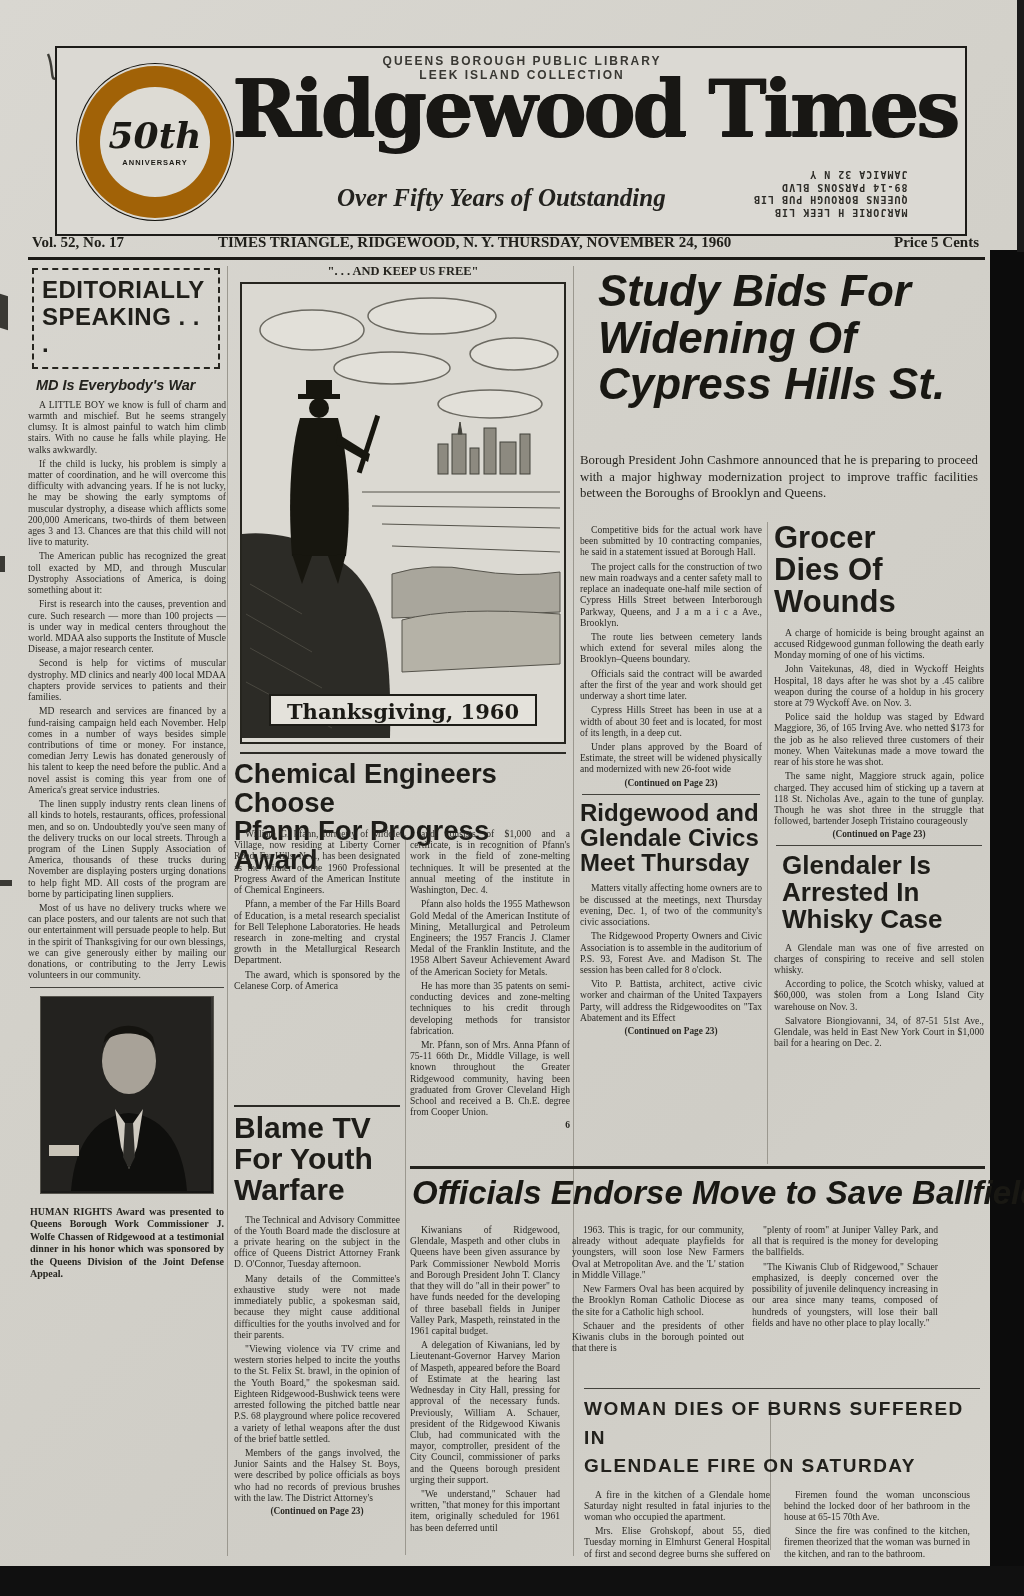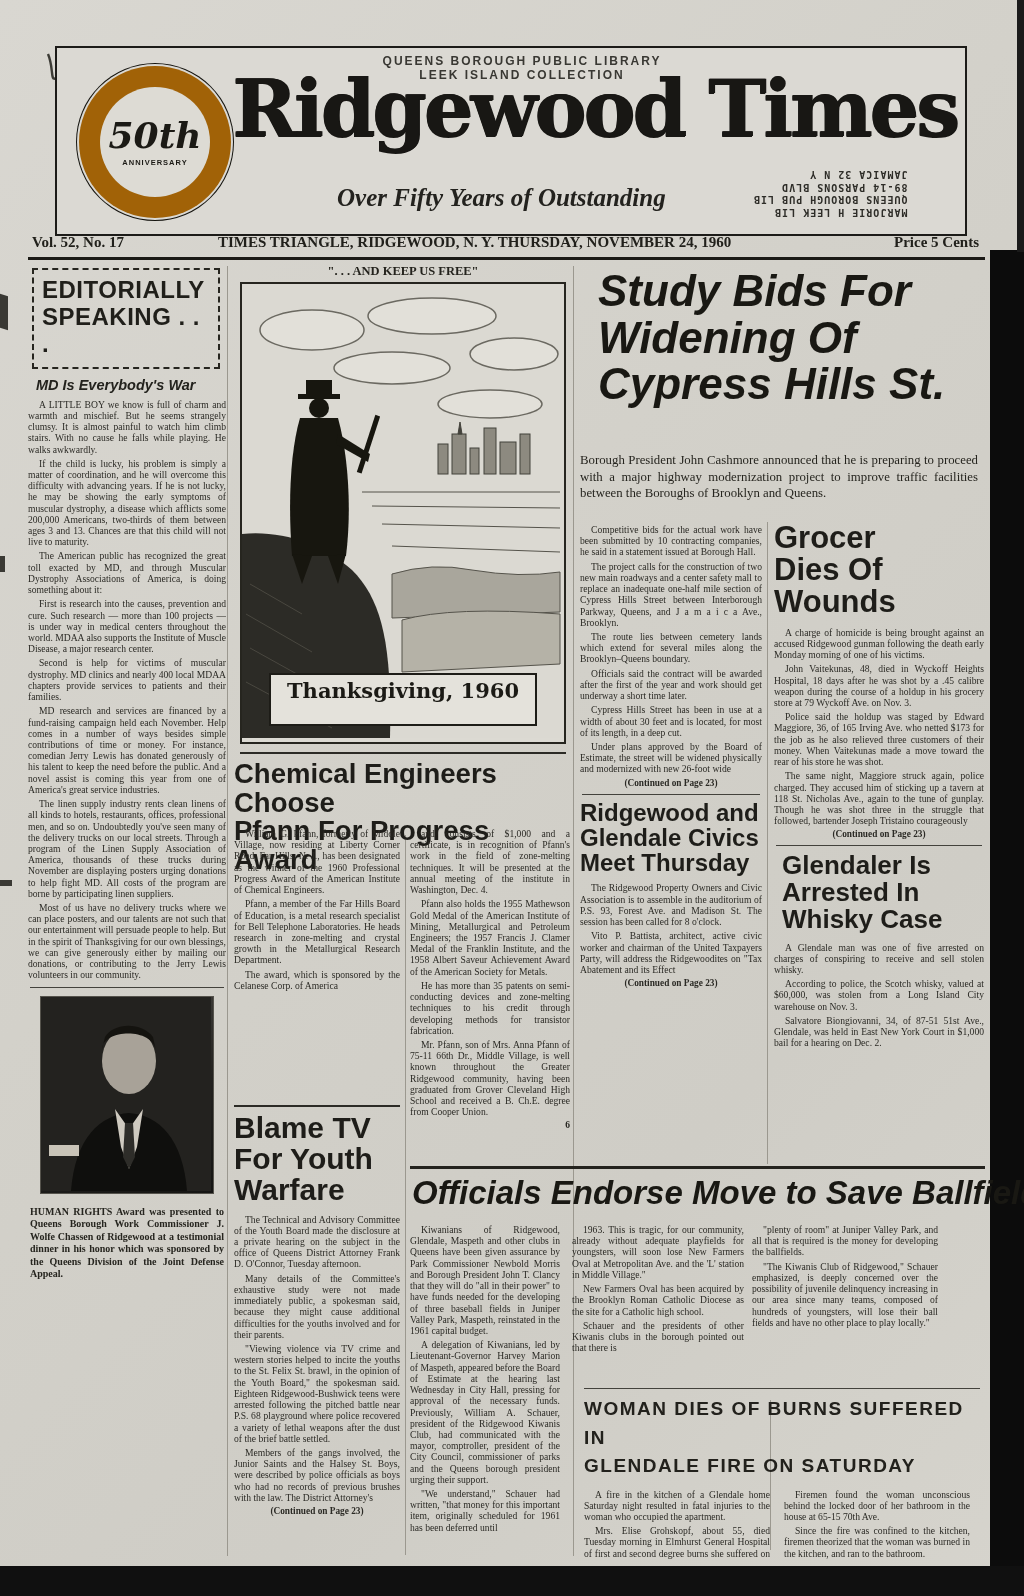--- a/index.html
+++ b/index.html
@@ -47,21 +47,21 @@
   
   #edit-box{border:2.5px dashed #26251f;margin:4px 6px 8px 4px;padding:7px 8px 9px;}
   #edit-box .line{font-family:"Liberation Sans",sans-serif;font-weight:bold;font-size:24px;letter-spacing:.5px;color:#201f1a;line-height:1.12;}
   .md-sub{font-family:"Liberation Sans",sans-serif;font-weight:bold;font-style:italic;font-size:14.5px;margin:2px 12px 6px 8px;color:#23221d;}
   .photo{width:172px;height:196px;margin:8px auto 6px;background:linear-gradient(160deg,#4a4843,#232220 55%,#151513);position:relative;border:1px solid #55534c;}
   .caption{font-size:10px;font-weight:bold;line-height:1.25;text-align:justify;color:#26251f;margin:12px 2px;}
   
   .cartoon-cap{text-align:center;font-weight:bold;font-size:12.5px;color:#24231d;margin-bottom:3px;}
   #cartoon{position:relative;margin:0 6px;height:458px;border:2px solid #26251f;background:#dcdad3;}
   #banner{position:absolute;left:50%;bottom:16px;transform:translateX(-50%);background:#e4e2db;border:2.5px solid #1d1c17;
-          padding:3px 16px 21px;font-family:"DejaVu Serif",serif;font-weight:bold;font-size:21px;white-space:nowrap;color:#1b1a15;}
+          padding:3px 16px 0;font-family:"DejaVu Serif",serif;font-weight:bold;font-size:21px;white-space:nowrap;color:#1b1a15;}
   
   #pfann-head{position:absolute;left:234px;top:760px;width:345px;font-size:27.5px;}
   #study-head{position:absolute;left:598px;top:268px;width:392px;font-size:44px;}
   #study-lede{position:absolute;left:580px;top:452px;width:398px;font-size:12.8px;line-height:1.3;text-align:justify;color:#26251f;}
   #officials-head{position:absolute;left:412px;top:1176px;width:573px;font-size:33px;white-space:nowrap;}
   .grocer-head{font-size:31px;margin:2px 0 8px;}
   .civics-head{font-size:24px;margin:4px 0 7px;}
   .whisky-head{font-size:26px;margin:4px 8px 8px;}
   .blametv-head{font-size:30px;margin:4px 0 8px;}
   .woman-head{font-family:"Liberation Sans",sans-serif;font-weight:bold;font-size:19px;letter-spacing:1.5px;line-height:1.5;color:#22211c;margin:6px 0 8px;}
@@ -246,20 +246,21 @@
     <p>Officials said the contract will be awarded after the first of the year and work should get underway a short time later.</p>
     <p>Cypress Hills Street has been in use at a width of about 30 feet and is located, for most of its length, in a deep cut.</p>
     <p>Under plans approved by the Board of Estimate, the street will be widened physically and modernized with new 26-foot wide</p>
     <div class="contd">(Continued on Page 23)</div>
     <div class="hrule"></div>
     <div class="sans-head civics-head">
       <div>Ridgewood and</div>
       <div>Glendale Civics</div>
       <div>Meet Thursday</div>
     </div>
+    <p>Matters vitally affecting home owners are to be discussed at the meetings, next Thursday evening, Dec. 1, of two of the community's civic associations.</p>
     <p>The Ridgewood Property Owners and Civic Association is to assemble in the auditorium of P.S. 93, Forest Ave. and Madison St. The session has been called for 8 o'clock.</p>
     <p>Vito P. Battista, architect, active civic worker and chairman of the United Taxpayers Party, will address the Ridgewoodites on "Tax Abatement and its Effect</p>
     <div class="contd">(Continued on Page 23)</div>
   </div>
 
   <div class="col body" style="left:774px;top:520px;width:210px;height:648px;">
     <div class="sans-head grocer-head">
       <div>Grocer</div>
       <div>Dies Of</div>
       <div>Wounds</div>

